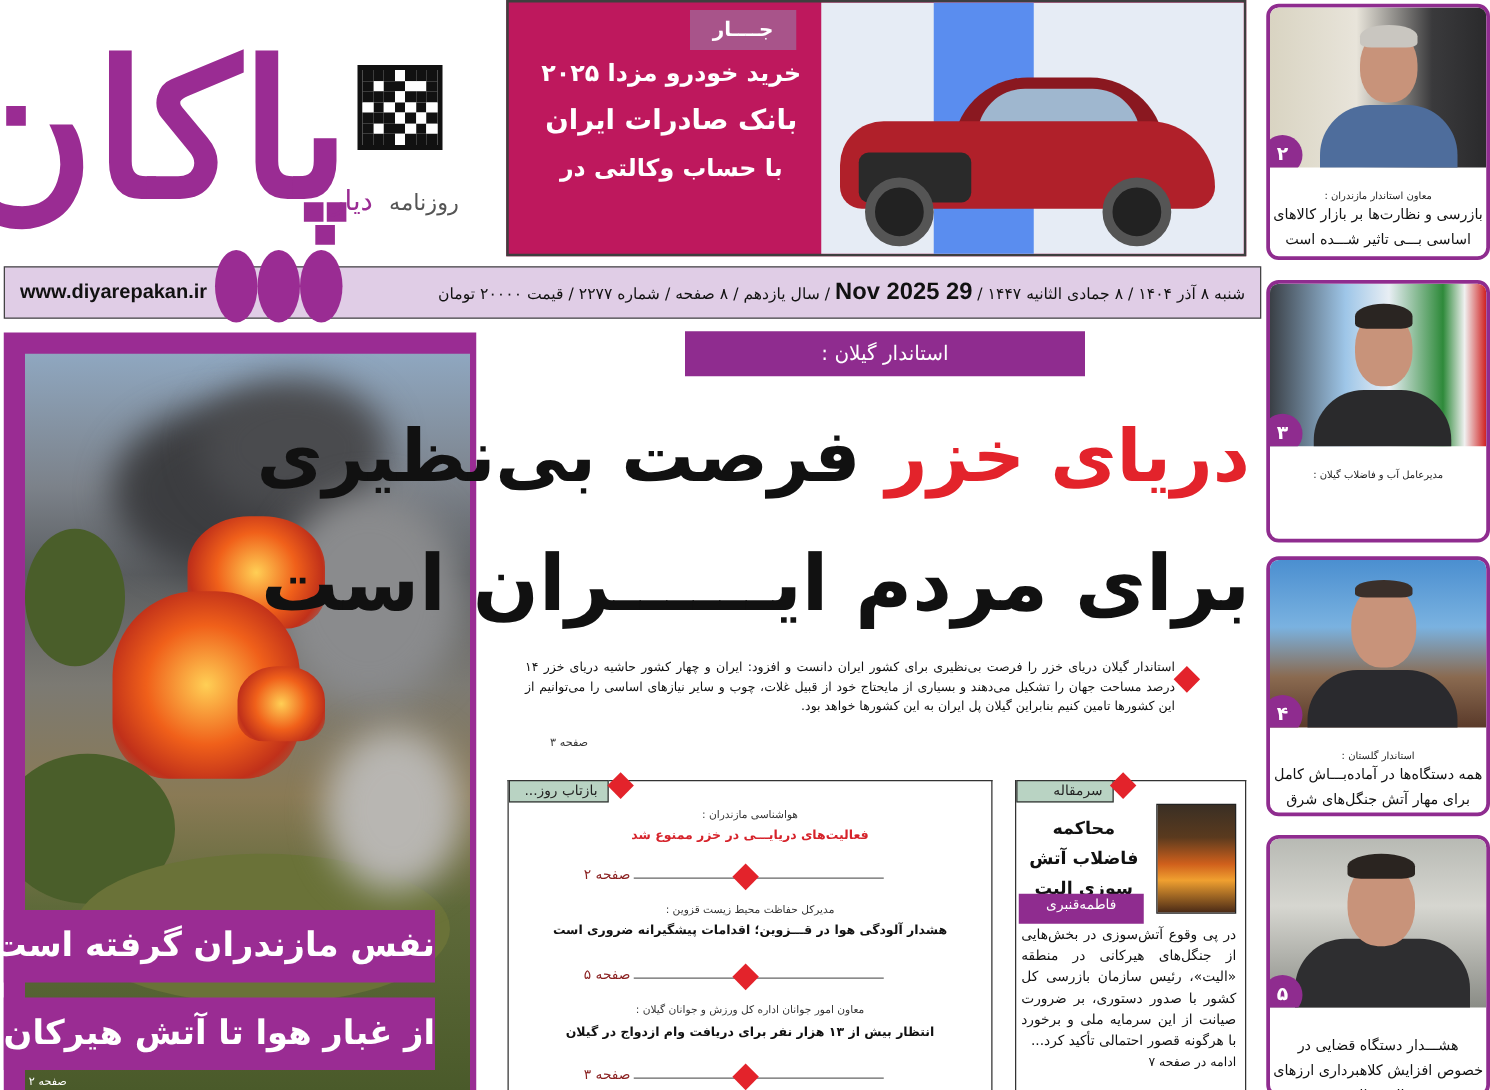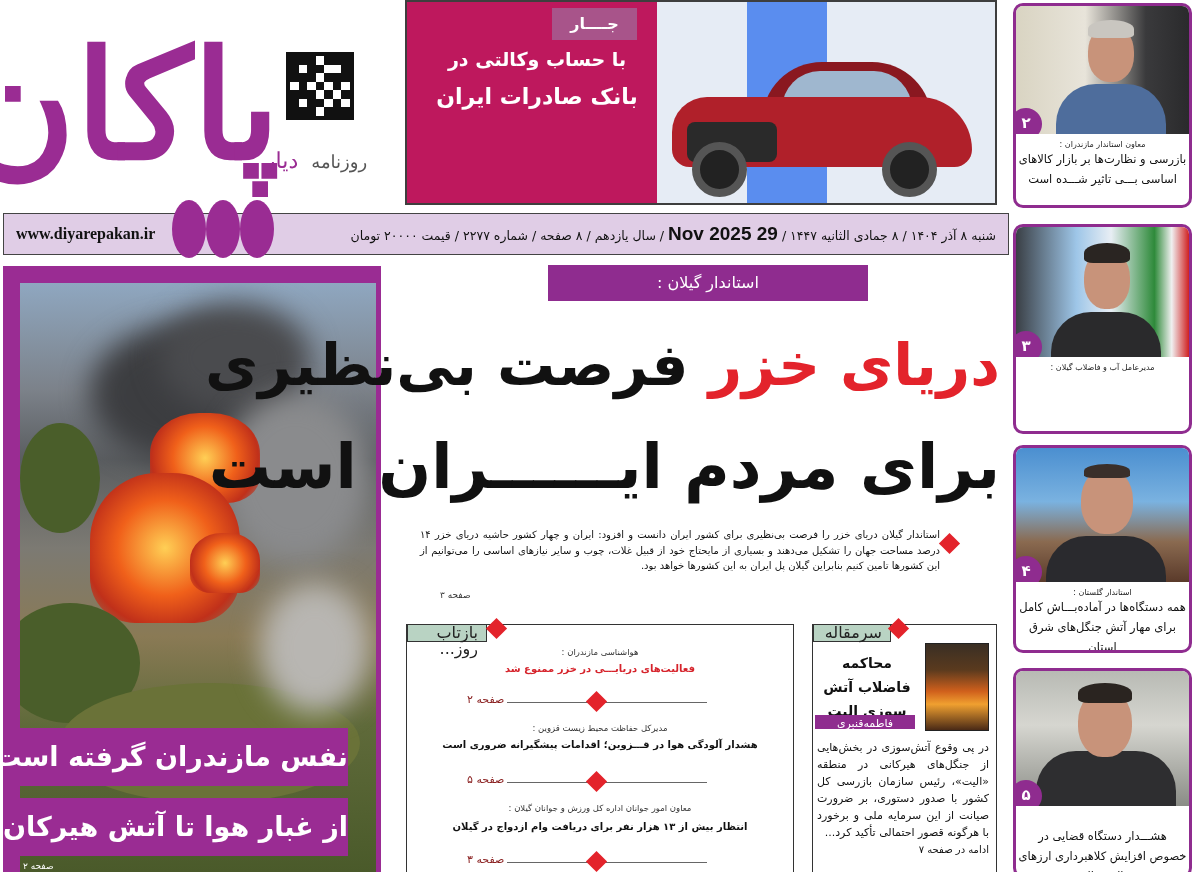--- a/index.html
+++ b/index.html
@@ -19,21 +19,21 @@
     .ad-bg1{position:absolute;left:250px;top:0;width:340px;height:205px;background:#e6ecf5}
     .ad-bg2{position:absolute;left:340px;top:0;width:80px;height:205px;background:#5a8def}
     .car{position:absolute;left:265px;top:55px;width:300px;height:130px}
     .car .body{position:absolute;left:0;top:40px;width:300px;height:70px;background:#b0202a;border-radius:40px 60px 20px 20px}
     .car .roof{position:absolute;left:90px;top:5px;width:170px;height:60px;background:#8a1820;border-radius:80px 80px 0 0}
     .car .win{position:absolute;left:110px;top:14px;width:130px;height:38px;background:#9fb7cf;border-radius:60px 60px 0 0}
     .car .grill{position:absolute;left:15px;top:65px;width:90px;height:40px;background:#2a2a2a;border-radius:8px}
     .car .wheel{position:absolute;top:85px;width:55px;height:55px;background:#222;border-radius:50%;border:8px solid #555}
     
     .datebar{left:3px;top:213px;width:1006px;height:42px;background:#e0cde6;border:1px solid #444;display:flex;align-items:center;justify-content:space-between;padding:0 12px}
-    .site{font-family:Liberation Serif, serif;font-weight:bold;font-size:16px;color:#111}
+    .site{font-family:Liberation Sans, sans-serif;font-weight:bold;font-size:16px;color:#111}
     .dateline{direction:rtl;font-size:12.5px;color:#111;white-space:nowrap}
     .dateline b{font-family:"Liberation Sans",sans-serif;font-size:19px;font-weight:bold}
     .diamonds{position:absolute;left:172px;top:200px;display:flex;gap:0}
     .diamonds i{display:block;width:34px;height:58px;background:#9a2c93;border-radius:50%/50%;transform:scaleX(1)}
     
     .cover{left:3px;top:266px;width:378px;height:606px;background:#9a2c93}
     .cover-img{position:absolute;left:17px;top:17px;width:356px;height:589px;overflow:hidden;
       background:linear-gradient(180deg,#8fa7c0 0%,#7c828a 18%,#5a5d60 30%,#7c7a73 45%,#8a7a55 60%,#5f6a3a 75%,#4a5a2a 100%)}
     .smoke{position:absolute;border-radius:50%;background:#3c3d40;filter:blur(14px)}
     .fire{position:absolute;border-radius:45% 45% 30% 30%;background:radial-gradient(circle,#ffcf55 0%,#f0601a 45%,#c0301a 75%,rgba(160,40,20,0) 100%)}
@@ -47,37 +47,37 @@
     .head1 .red{color:#e3232b}
     .head2{top:422px;font-size:62px;line-height:90px}
     .lead{left:420px;top:527px;width:520px;direction:rtl;font-size:10px;line-height:15.5px;color:#111;text-align:justify}
     .lead-page{left:440px;top:590px;font-size:9px;direction:rtl;color:#333}
     .dia{position:absolute;width:28px;height:20px}
     .dia i{position:absolute;top:2px;width:15px;height:15px;transform:rotate(45deg)}
     .dia i.r{left:2px;background:#e3232b}
     .dia i.p{left:10px;background:#8a2c8f;z-index:-1}
     
     .refl{left:406px;top:624px;width:388px;height:248px;border:1.5px solid #333;border-bottom:none}
-    .tab{position:absolute;top:-1px;height:18px;background:#b9d3c3;border:1px solid #333;font-size:16px;line-height:16px;padding:0 8px;direction:rtl;color:#222}
+    .tab{position:absolute;top:-1px;height:18px;background:#b9d3c3;border:1px solid #333;font-size:11px;line-height:16px;padding:0 8px;direction:rtl;color:#222}
     .item-k{position:absolute;left:0;width:100%;text-align:center;font-size:8.5px;direction:rtl;color:#333}
     .item-t{position:absolute;left:0;width:100%;text-align:center;font-weight:bold;font-size:10px;direction:rtl;white-space:nowrap}
     .item-t.red{color:#d6232b}
     .sep{position:absolute;left:100px;width:200px;height:1px;background:#666}
     .pg{position:absolute;font-size:11px;color:#8a2020;direction:rtl}
     
     .edit{left:812px;top:624px;width:185px;height:248px;border:1.5px solid #333;border-bottom:none}
     .edit-title{position:absolute;left:4px;top:26px;width:100px;text-align:center;font-weight:bold;font-size:14px;line-height:24px;direction:rtl}
     .edit-img{position:absolute;left:112px;top:18px;width:64px;height:88px;background:linear-gradient(180deg,#3a2f24 0%,#5a3a1e 30%,#d0601c 55%,#f0a030 70%,#4a2a16 100%);border:1px solid #222}
-    .edit-author{position:absolute;left:2px;top:90px;width:100px;height:14px;background:#8f2c8f;color:#fff;font-size:11px;line-height:18px;text-align:center;direction:rtl}
+    .edit-author{position:absolute;left:2px;top:90px;width:100px;height:24px;background:#8f2c8f;color:#fff;font-size:11px;line-height:18px;text-align:center;direction:rtl}
     .edit-body{position:absolute;left:4px;top:114px;width:172px;font-size:11px;line-height:17px;direction:rtl;text-align:justify;color:#111}
     
     .card{left:1013px;width:179px;border:3px solid #8f2c8f;border-radius:10px;overflow:hidden;background:#fff}
     .card-img{position:relative;width:100%;overflow:hidden}
     .card-num{position:absolute;left:-6px;bottom:-6px;width:32px;height:32px;border-radius:50%;background:#8f2c8f;color:#fff;font-weight:bold;font-size:15px;text-align:center;line-height:30px}
-    .card-k{text-align:center;font-size:8px;direction:rtl;color:#222;margin-top:6px}
+    .card-k{text-align:center;font-size:8px;direction:rtl;color:#222;margin-top:18px}
     .card-t{text-align:center;font-weight:normal;font-size:11.5px;line-height:20px;direction:rtl;padding:0 2px}
     .p-head{position:absolute;border-radius:48% 48% 45% 45%;background:#c8937a}
     .p-hair{position:absolute;border-radius:50% 50% 20% 20%}
     .p-suit{position:absolute;border-radius:40px 40px 0 0}
   </style>
 </head>
 <body>
 
 <div class="abs logo">
   <div class="logo-word">پاکان</div>
@@ -145,22 +145,23 @@
   <div class="car">
     <div class="roof"></div>
       <div class="win"></div>
       <div class="body"></div>
       <div class="grill"></div>
     <div class="wheel" style="left:20px"></div>
       <div class="wheel" style="left:210px"></div>
   </div>
   <div class="ad-tag">جــــار</div>
   <div class="ad-text">
+    <div style="font-size:19px">خرید خودرو مزدا ۲۰۲۵</div>
+    <div style="font-size:22px">بانک صادرات ایران</div>
     <div style="font-size:19px">با حساب وکالتی در</div>
-    <div style="font-size:22px">بانک صادرات ایران</div>
   </div>
 </div>
 
 <div class="abs datebar">
   <span class="site">www.diyarepakan.ir</span>
   <span class="dateline">
     <span>شنبه ۸ آذر ۱۴۰۴</span> /
     <span>۸ جمادی الثانیه ۱۴۴۷</span> /
     <b>29 Nov 2025</b> /
     <span>سال یازدهم</span> /

